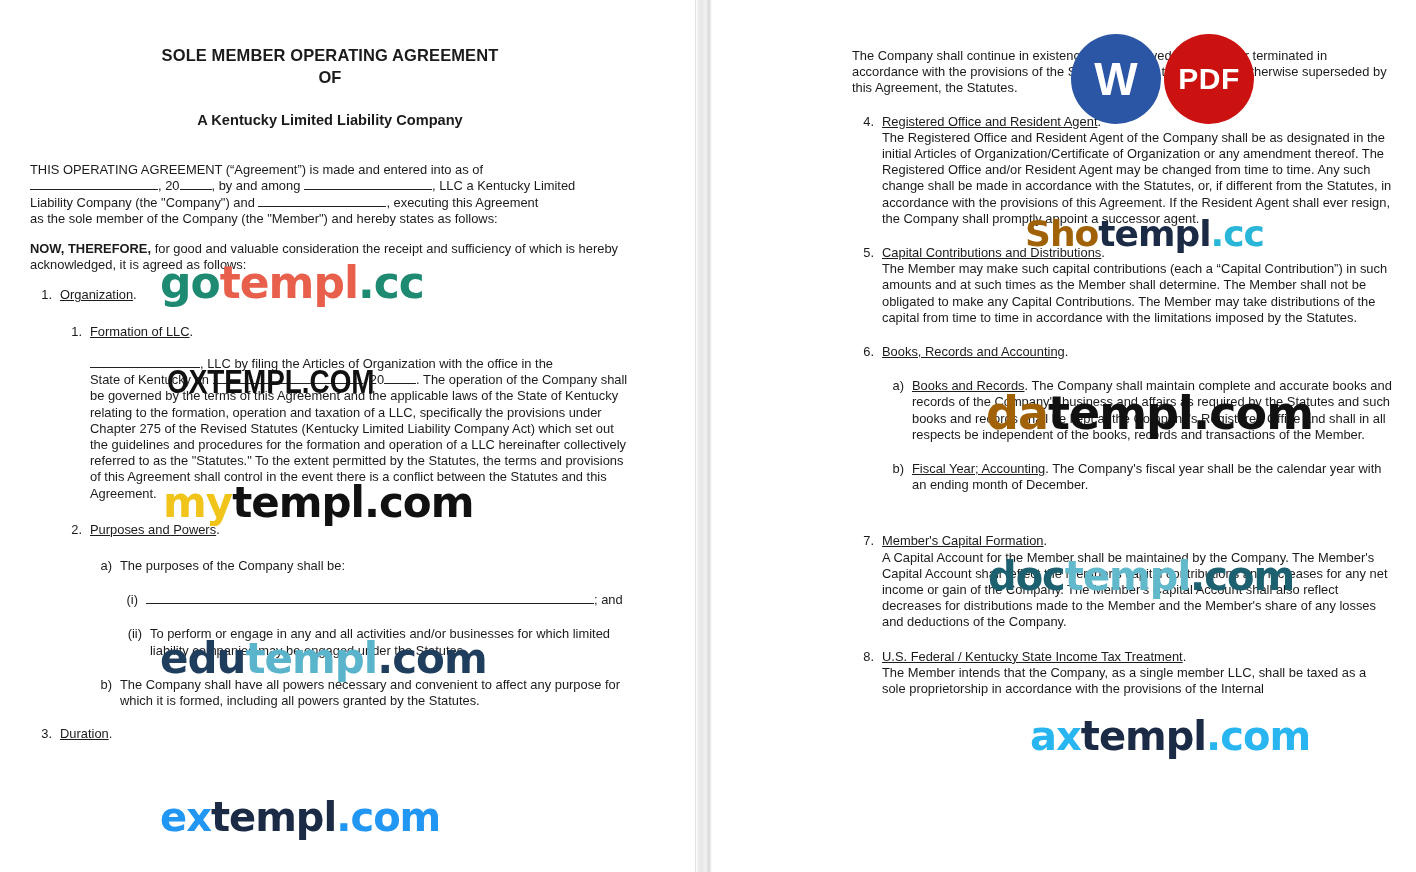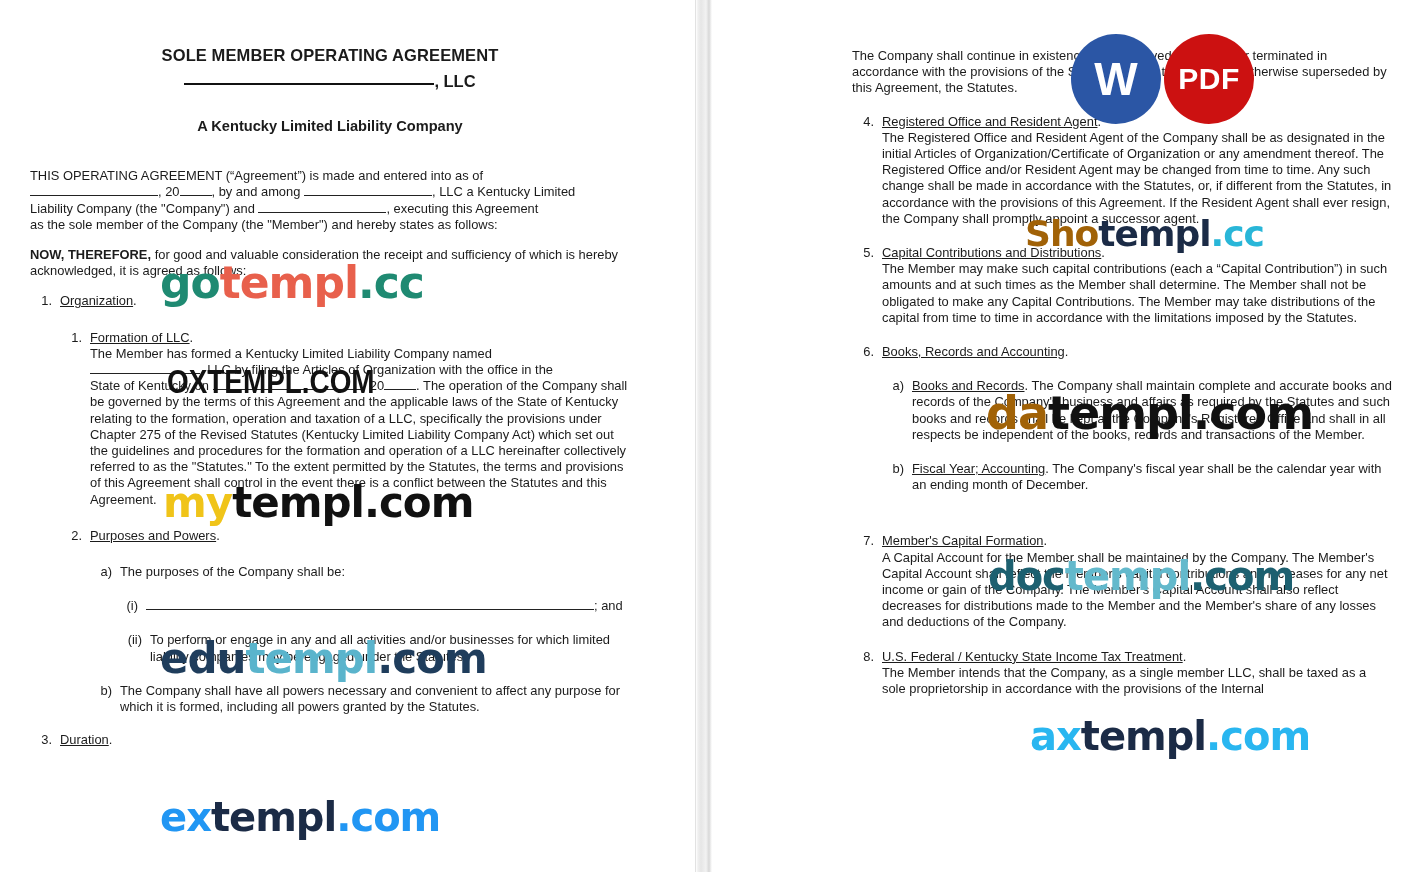--- a/index.html
+++ b/index.html
@@ -172,21 +172,21 @@
 
 <div class="viewer">
 
   <div class="page page-left">
     <div class="sheet sheet-left"></div>
 
     <div class="content-left">
 
       <div class="title-block">
         <div class="doc-title">SOLE MEMBER OPERATING AGREEMENT</div>
-        <div class="title-llc"><span class="blank"></span><span>, LLC</span></div>
+        <div class="title-of">OF</div>
         <div class="subtitle">A Kentucky Limited Liability Company</div>
       </div>
 
       <p class="body" style="margin-top:34px">
         <span>THIS OPERATING AGREEMENT (“Agreement”) is made and entered into as of</span><br>
         <span class="blank-lg"></span><span>, 20</span><span class="blank-sm"></span><span>, by and among</span> <span class="blank-lg"></span><span>, LLC a Kentucky Limited</span><br>
         <span>Liability Company (the "Company") and</span> <span class="blank-lg"></span><span>, executing this Agreement</span><br>
         <span>as the sole member of the Company (the "Member") and hereby states as follows:</span>
       </p>
 
@@ -196,21 +196,21 @@
         <span class="marker m1">1.</span>
         <span class="body-col"><span class="u">Organization</span><span>.</span></span>
       </div>
 
       <div class="indent1" style="margin-top:20px">
         <div class="item">
           <span class="marker m2">1.</span>
           <span class="body-col"><span class="u">Formation of LLC</span><span>.</span></span>
         </div>
         <p class="body para-after-head" style="margin-left:30px">
-          <span>The Member has formed a Kentucky Limited Liability Company named</span><br>
+          <br>
           <span class="blank-md"></span><span>, LLC by filing the Articles of Organization with the office in the</span><br>
           <span>State of Kentucky on</span> <span class="blank-xl"></span><span>, 20</span><span class="blank-sm"></span><span>. The operation of the Company shall be governed by the terms of this Agreement and the applicable laws of the State of Kentucky relating to the formation, operation and taxation of a LLC, specifically the provisions under Chapter 275 of the Revised Statutes (Kentucky Limited Liability Company Act) which set out the guidelines and procedures for the formation and operation of a LLC hereinafter collectively referred to as the "Statutes." To the extent permitted by the Statutes, the terms and provisions of this Agreement shall control in the event there is a conflict between the Statutes and this Agreement.</span>
         </p>
 
         <div class="item" style="margin-top:20px">
           <span class="marker m2">2.</span>
           <span class="body-col"><span class="u">Purposes and Powers</span><span>.</span></span>
         </div>
 
         <div class="item" style="margin-left:30px; margin-top:20px">

